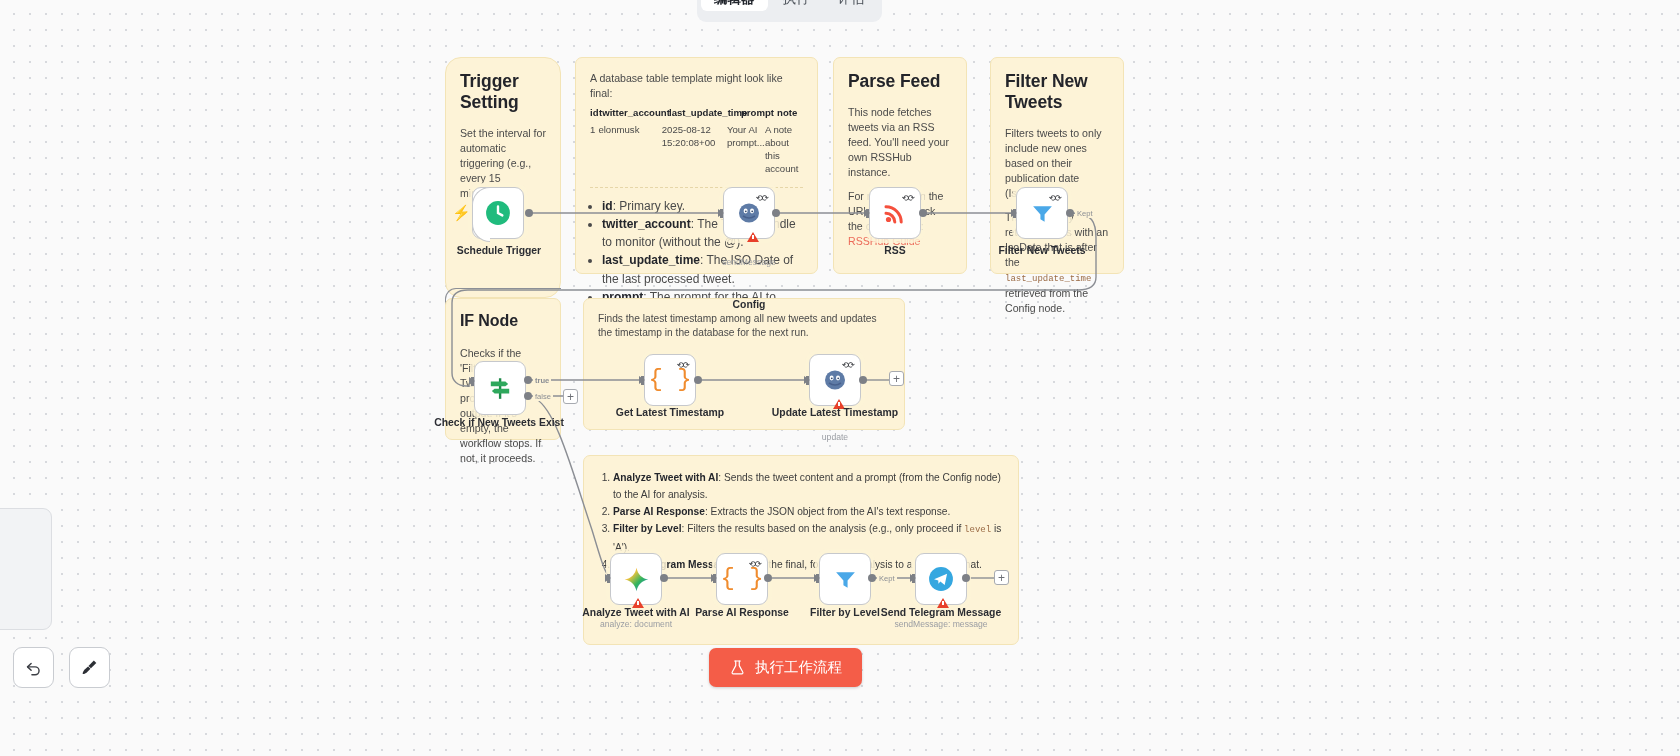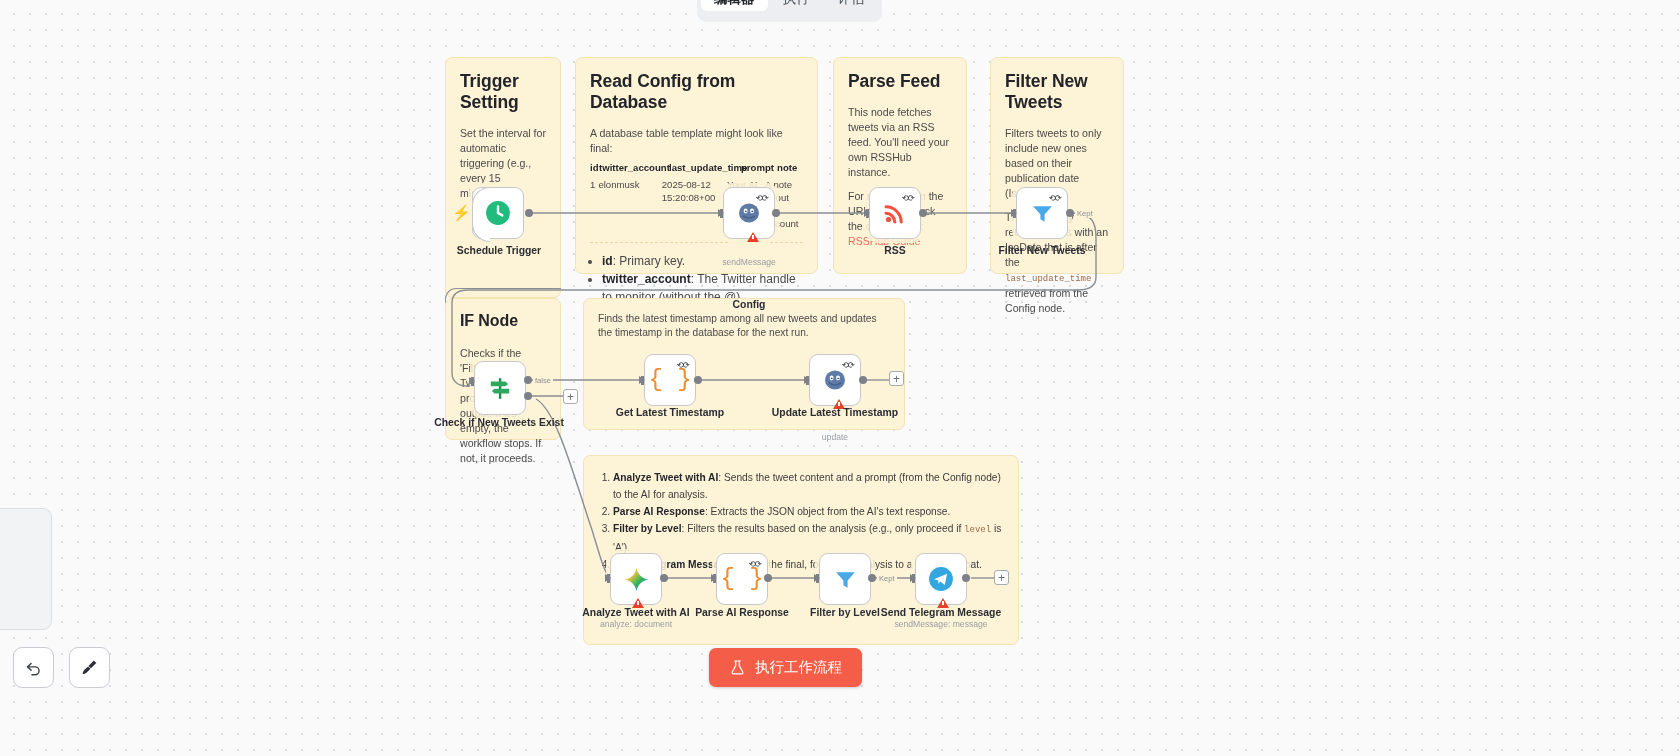--- a/index.html
+++ b/index.html
@@ -203,27 +203,26 @@
 
       <path d="M536,399 C556,410 572,470 592,530 C600,556 604,572 610,578"></path>
 
       <path d="M664,578 L716,578"></path>
       <path d="M768,578 L819,578"></path>
       <path d="M872,578 L915,578"></path>
       <path d="M966,578 L994,578"></path>
     </g>
   </svg>
 
-  <div class="note" style="left:445px; top:57px; width:116px; height:241px;">
+  <div class="note" style="left:445px; top:57px; width:116px; height:241px;border-radius:16px;">
     <h3>Trigger Setting</h3>
     <p>Set the interval for automatic triggering (e.g., every 15 minutes).</p>
   </div>
 
   <div class="note" style="left:575px; top:57px; width:243px; height:217px;">
-    <h3>Read Config from Database</h3>
     <p style="margin-bottom:6px;">A database table template might look like final:</p>
     <div class="dbtable">
       <div class="thead">
         <span class="c-id">id</span>
         <span class="c-acct">twitter_account</span>
         <span class="c-time">last_update_time</span>
         <span class="c-prompt">prompt</span>
         <span class="c-note">note</span>
       </div>
       <div class="trow">
@@ -345,21 +344,21 @@
       <svg class="icon-svg" width="26" height="26" viewBox="0 0 24 24">
         <rect x="11" y="3" width="2.2" height="19" fill="#1e8a49"></rect>
         <path d="M3.5 6 H17 L19.5 8.2 L17 10.4 H3.5 Z" fill="#2ea85c"></path>
         <path d="M20.5 12.6 H7 L4.5 14.8 L7 17 H20.5 Z" fill="#2ea85c"></path>
       </svg>
     </span>
   </div>
   <div class="port" style="left:524px; top:376px;"></div>
   <div class="edgelabel" style="left:533px; top:376px;font-weight:bold;">true</div>
   <div class="port" style="left:524px; top:392px;"></div>
-  <div class="edgelabel" style="left:533px; top:376px;">false</div>
+  <div class="edgelabel" style="left:533px; top:392px;">false</div>
   <div class="plusbtn" style="left:563px; top:389px;">+</div>
   <div class="nlabel" style="left:434px; top:416px;">Check if New Tweets Exist</div>
 
   <div class="inarrow" style="left:639px; top:376px;"></div>
   <div class="node" style="left:644px; top:354px;">
     <div class="retry">⟲⟳</div>
     <span style="font-size:24px; color:#f08c2e; font-family:'Liberation Mono', monospace; line-height:1;">{&nbsp;}</span>
   </div>
   <div class="port" style="left:694px; top:376px;"></div>
   <div class="nlabel" style="left:605px; top:406px;">Get Latest Timestamp</div>

